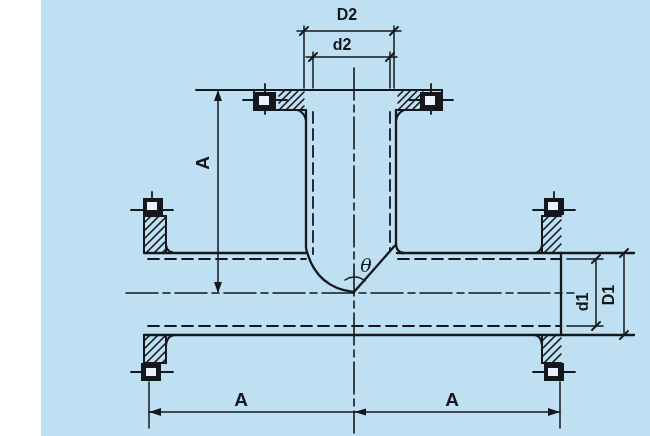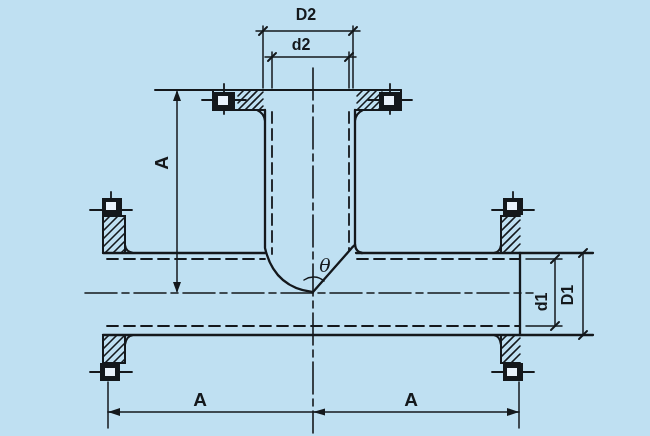--- a/index.html
+++ b/index.html
@@ -1,17 +1,17 @@
 <!DOCTYPE html>
 <html><head>
 <meta charset="utf-8">
 <style>
   html,body{margin:0;padding:0;}
   body{width:650px;height:436px;overflow:hidden;font-family:"Liberation Sans",sans-serif;}
-  .stage{position:relative;width:592px;height:436px;}
+  .stage{position:relative;width:592px;height:436px;padding-left:41px;}
   svg{display:block;}
   text{font-family:"Liberation Sans",sans-serif;font-weight:700;}
   .dim-lbl{font-size:16px;}
   .dim-lbl-big{font-size:19px;}
   .theta-lbl{font-family:"DejaVu Serif",serif;font-style:italic;font-weight:400;font-size:19px;}
 </style>
 </head>
 <body>
 
 <div class="stage">

